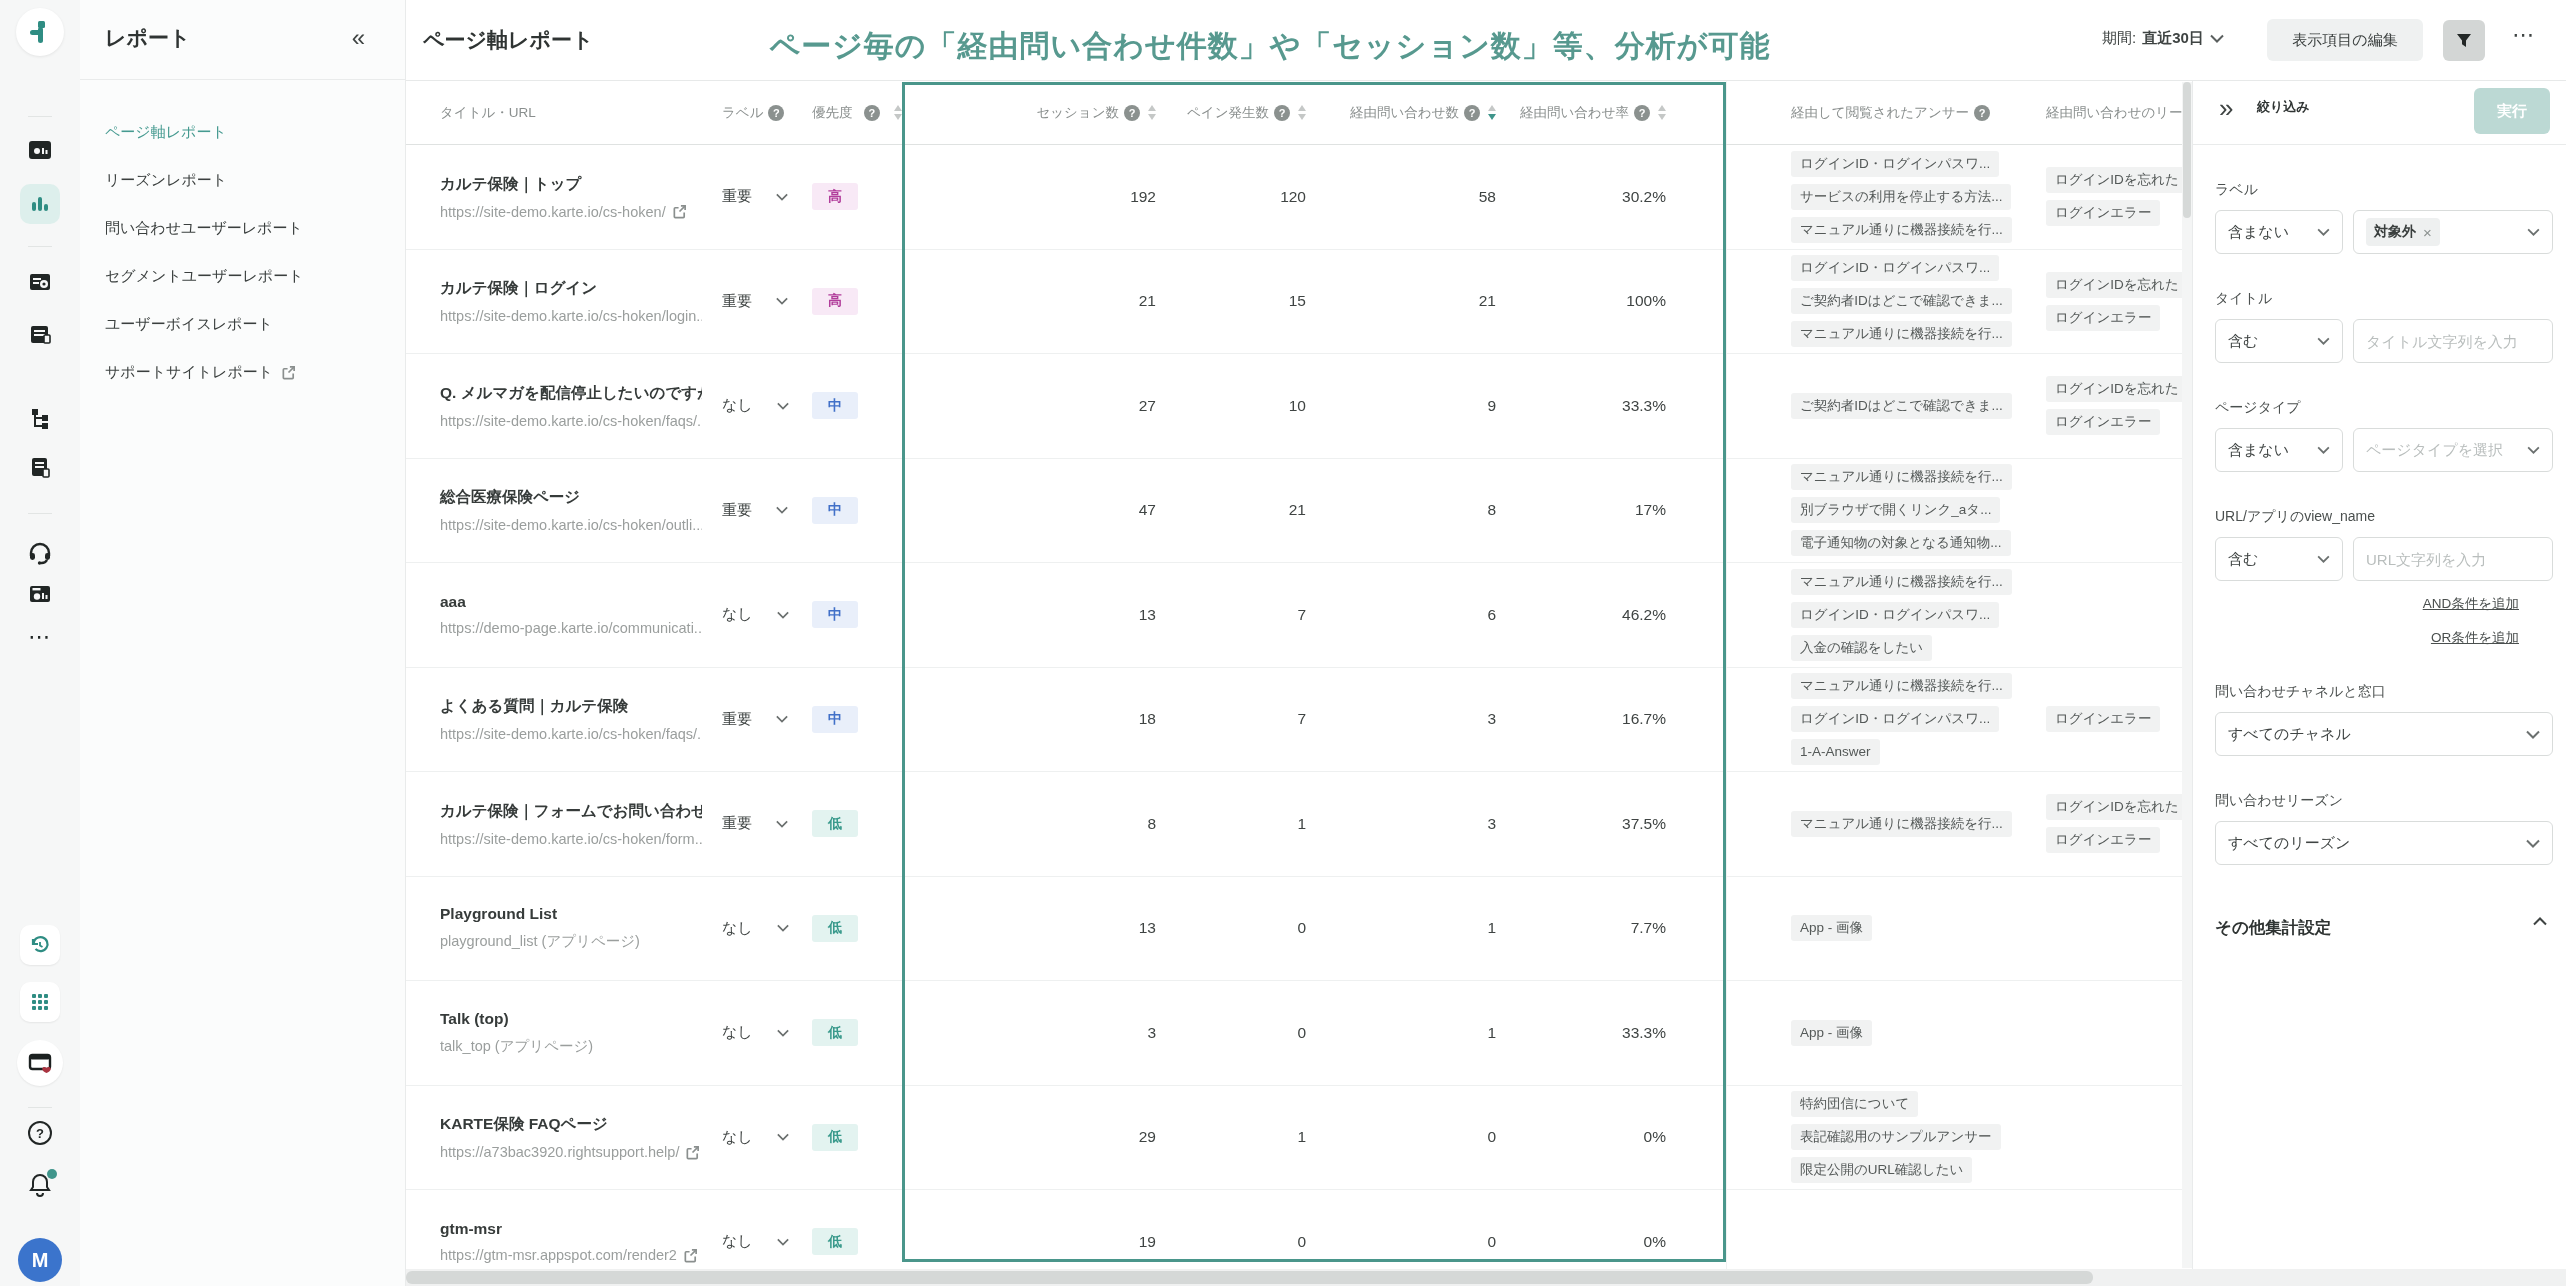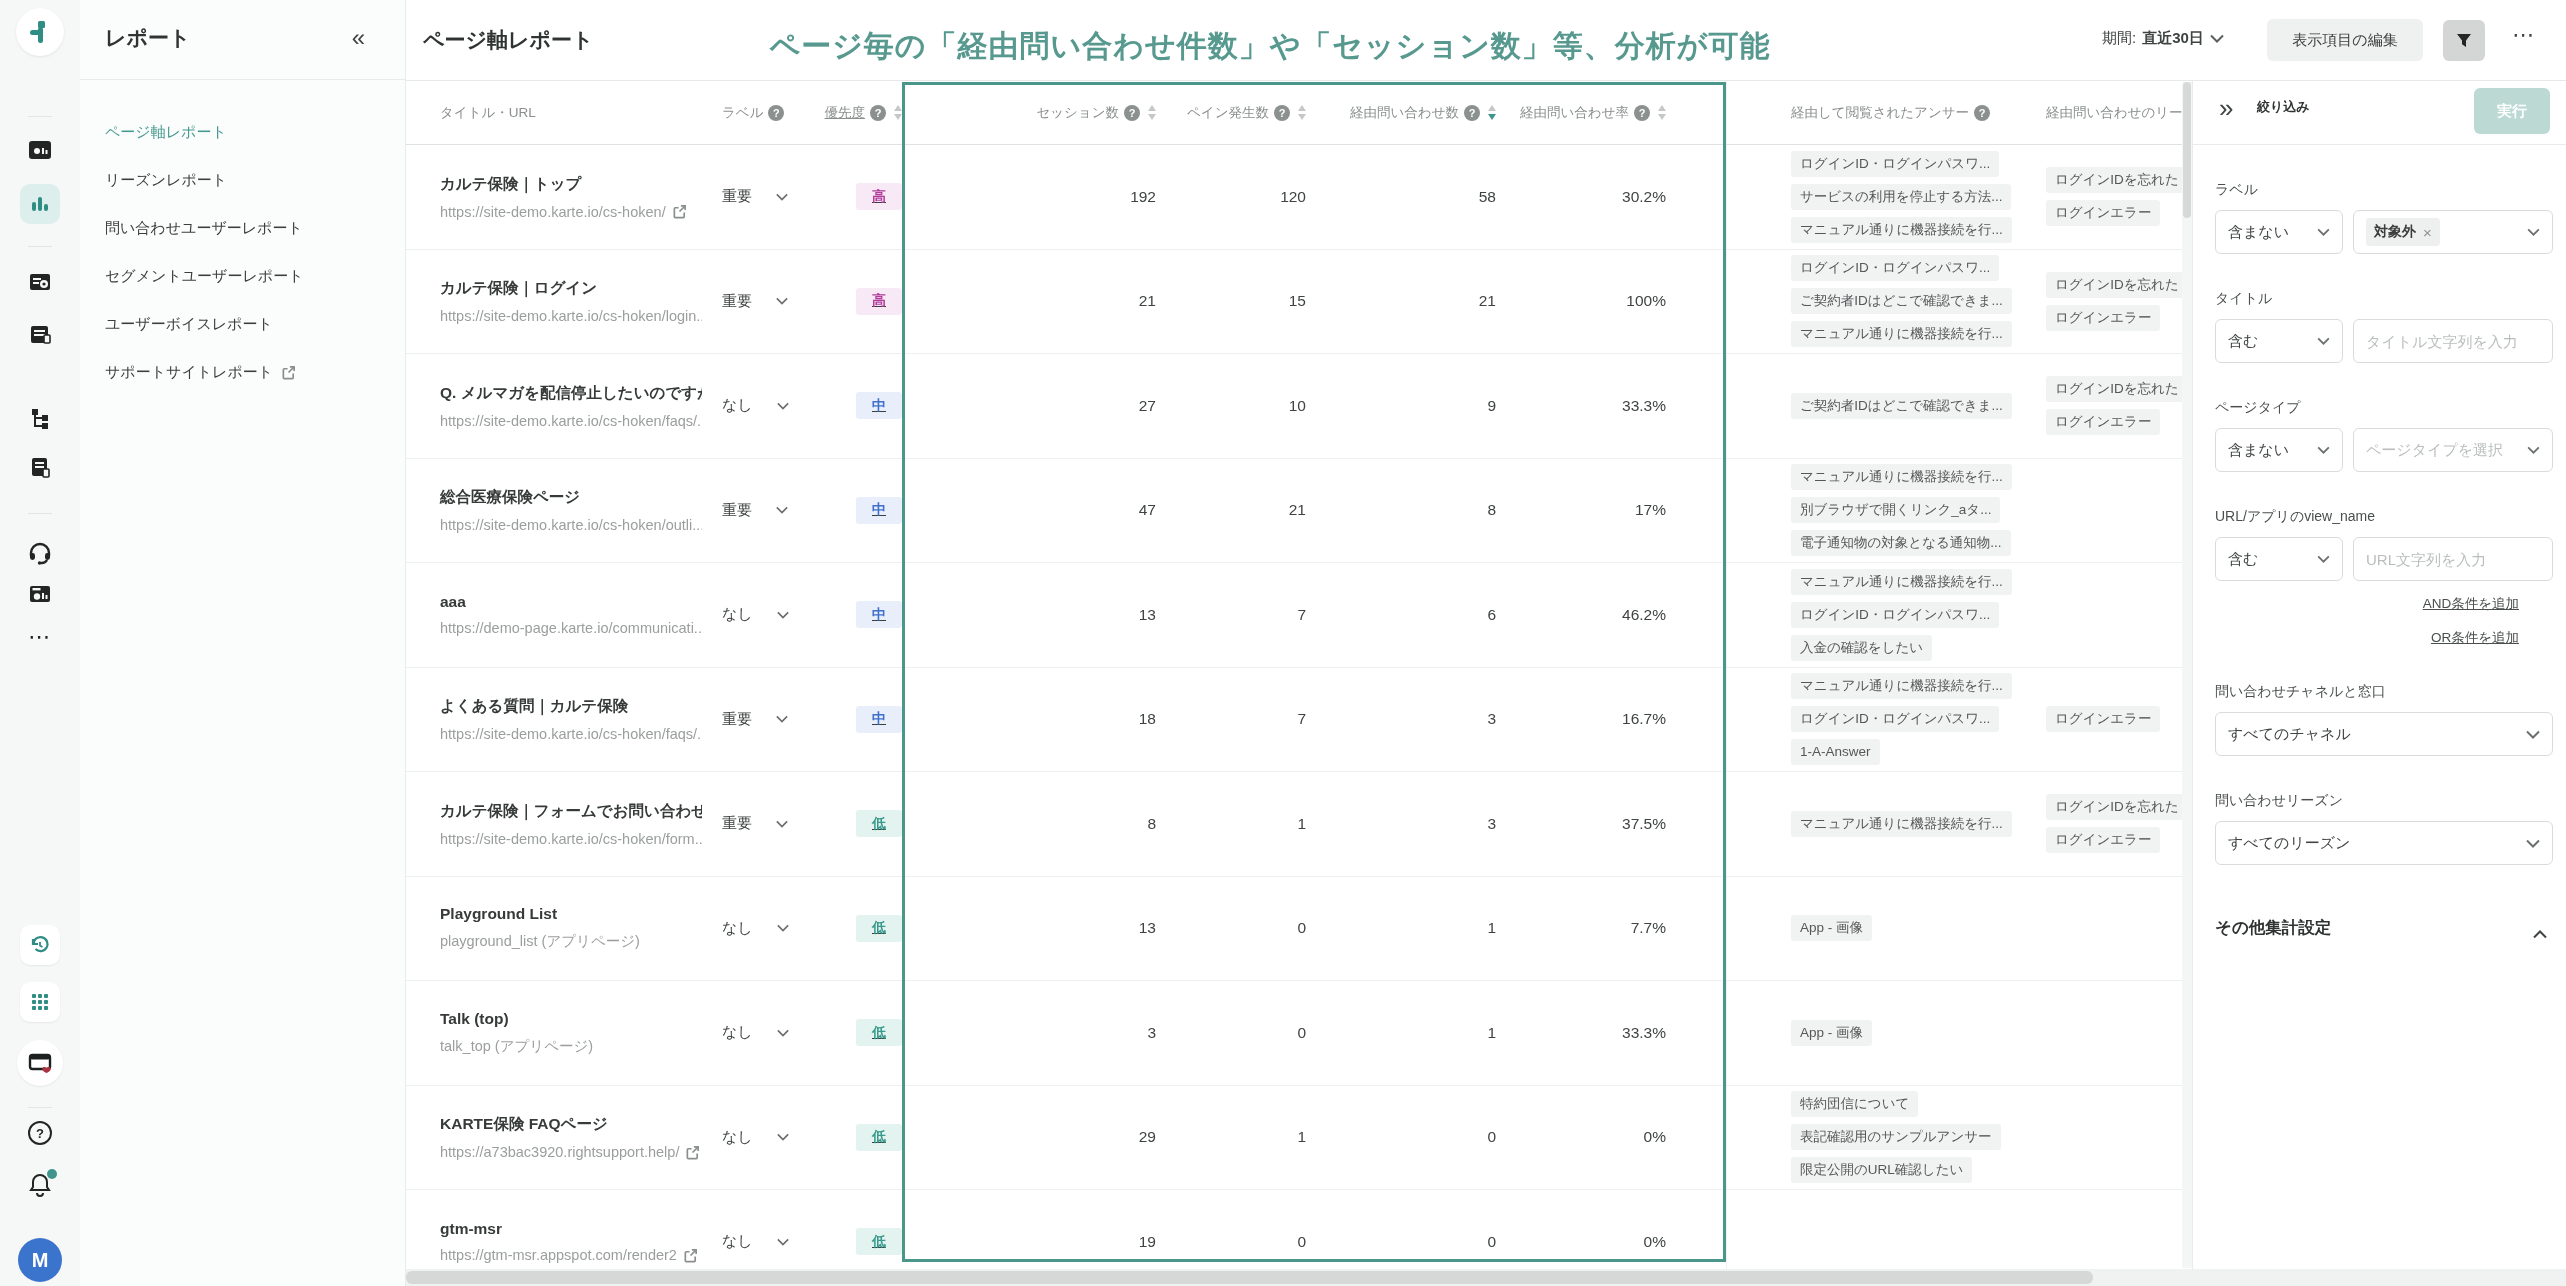--- a/index.html
+++ b/index.html
@@ -39,21 +39,21 @@
 
   
   #tablewrap { position:absolute; left:406px; top:81px; width:1776px; height:1188px; background:#fff; overflow:hidden; z-index:5; }
   #thead { display:flex; height:64px; border-bottom:1px solid #dfe2e1; align-items:center; }
   .hcell { display:flex; align-items:center; gap:5px; font-size:13.5px; color:#8a8f8e; height:100%; flex-shrink:0; overflow:hidden; white-space:nowrap; }
   .trow { display:flex; height:104.5px; border-bottom:1px solid #eef0f0; }
   .cell { display:flex; align-items:center; flex-shrink:0; overflow:hidden; }
   
   .a0 { justify-content:flex-start; padding-left:34px; }
   .a1 { justify-content:flex-start; padding-left:20px; }
-  .a2 { justify-content:flex-end;text-decoration:underline; }
+  .a2 { justify-content:space-between; }
   .a3,.a4,.a5 { justify-content:flex-end; padding-right:16px; }
   .a6 { justify-content:flex-end; padding-right:60px; }
   .a7 { justify-content:flex-start; padding-left:64px; }
   .a8 { justify-content:flex-start; padding-left:20px; }
   .col-border-l { border-left:1px solid #f0f2f2; }
 
   .tt-wrap { display:flex; flex-direction:column; gap:9px; justify-content:center; }
   .tt-title { font-size:15.5px; font-weight:bold; color:#363b3a; white-space:nowrap; }
   .tt-url { font-size:14.5px; color:#9a9e9d; white-space:nowrap; display:flex; align-items:center; gap:6px; }
   .lbl-dd { display:flex; align-items:center; gap:24px; font-size:15px; color:#3f4443; cursor:pointer; }
@@ -92,21 +92,21 @@
   .f-input input { border:none; outline:none; width:100%; font-size:15px; font-family:inherit; color:#3f4443; }
   .f-input input::placeholder { color:#b9bebd; }
   .f-multi { flex:1; justify-content:space-between; cursor:pointer; padding-right:12px; }
   .f-chip { background:#eef0f0; border-radius:4px; height:28px; padding:0 8px; display:inline-flex; align-items:center; gap:7px; font-size:14px; font-weight:bold; color:#3a3f3e; }
   .f-chip .x { color:#8b918f; font-weight:normal; font-size:15px; cursor:pointer; }
   .f-links { display:flex; flex-direction:column; align-items:flex-end; gap:16px; margin-top:14px; padding-right:34px; }
   .f-links span { font-size:13.5px; color:#4a4f4e; text-decoration:underline; cursor:pointer; }
   .f-wide { width:338px; justify-content:space-between; cursor:pointer; margin-top:8px; }
   .f-wide:first-of-type { margin-top:0; }
   .placeholder { color:#b9bebd; }
-  .other-head { display:flex; justify-content:space-between; align-items:flex-end; margin-top:52px; font-size:16.5px; font-weight:bold; color:#2f3433; cursor:pointer; padding-right:6px; }
+  .other-head { display:flex; justify-content:space-between; align-items:flex-start; margin-top:52px; font-size:16.5px; font-weight:bold; color:#2f3433; cursor:pointer; padding-right:6px; }
   .chev { flex-shrink:0; }
 
   
   #ann-rect { position:absolute; left:902px; top:82px; width:824px; height:1180px; border:3px solid #4a968b; z-index:40; pointer-events:none; }
   #ann-text { position:absolute; left:700px; top:26px; width:1140px; text-align:center; font-size:30px; font-weight:bold; color:#57998f; z-index:50; pointer-events:none; letter-spacing:1px; white-space:nowrap; }
 </style>
 </head>
 <body>
 
 <div id="rail">

